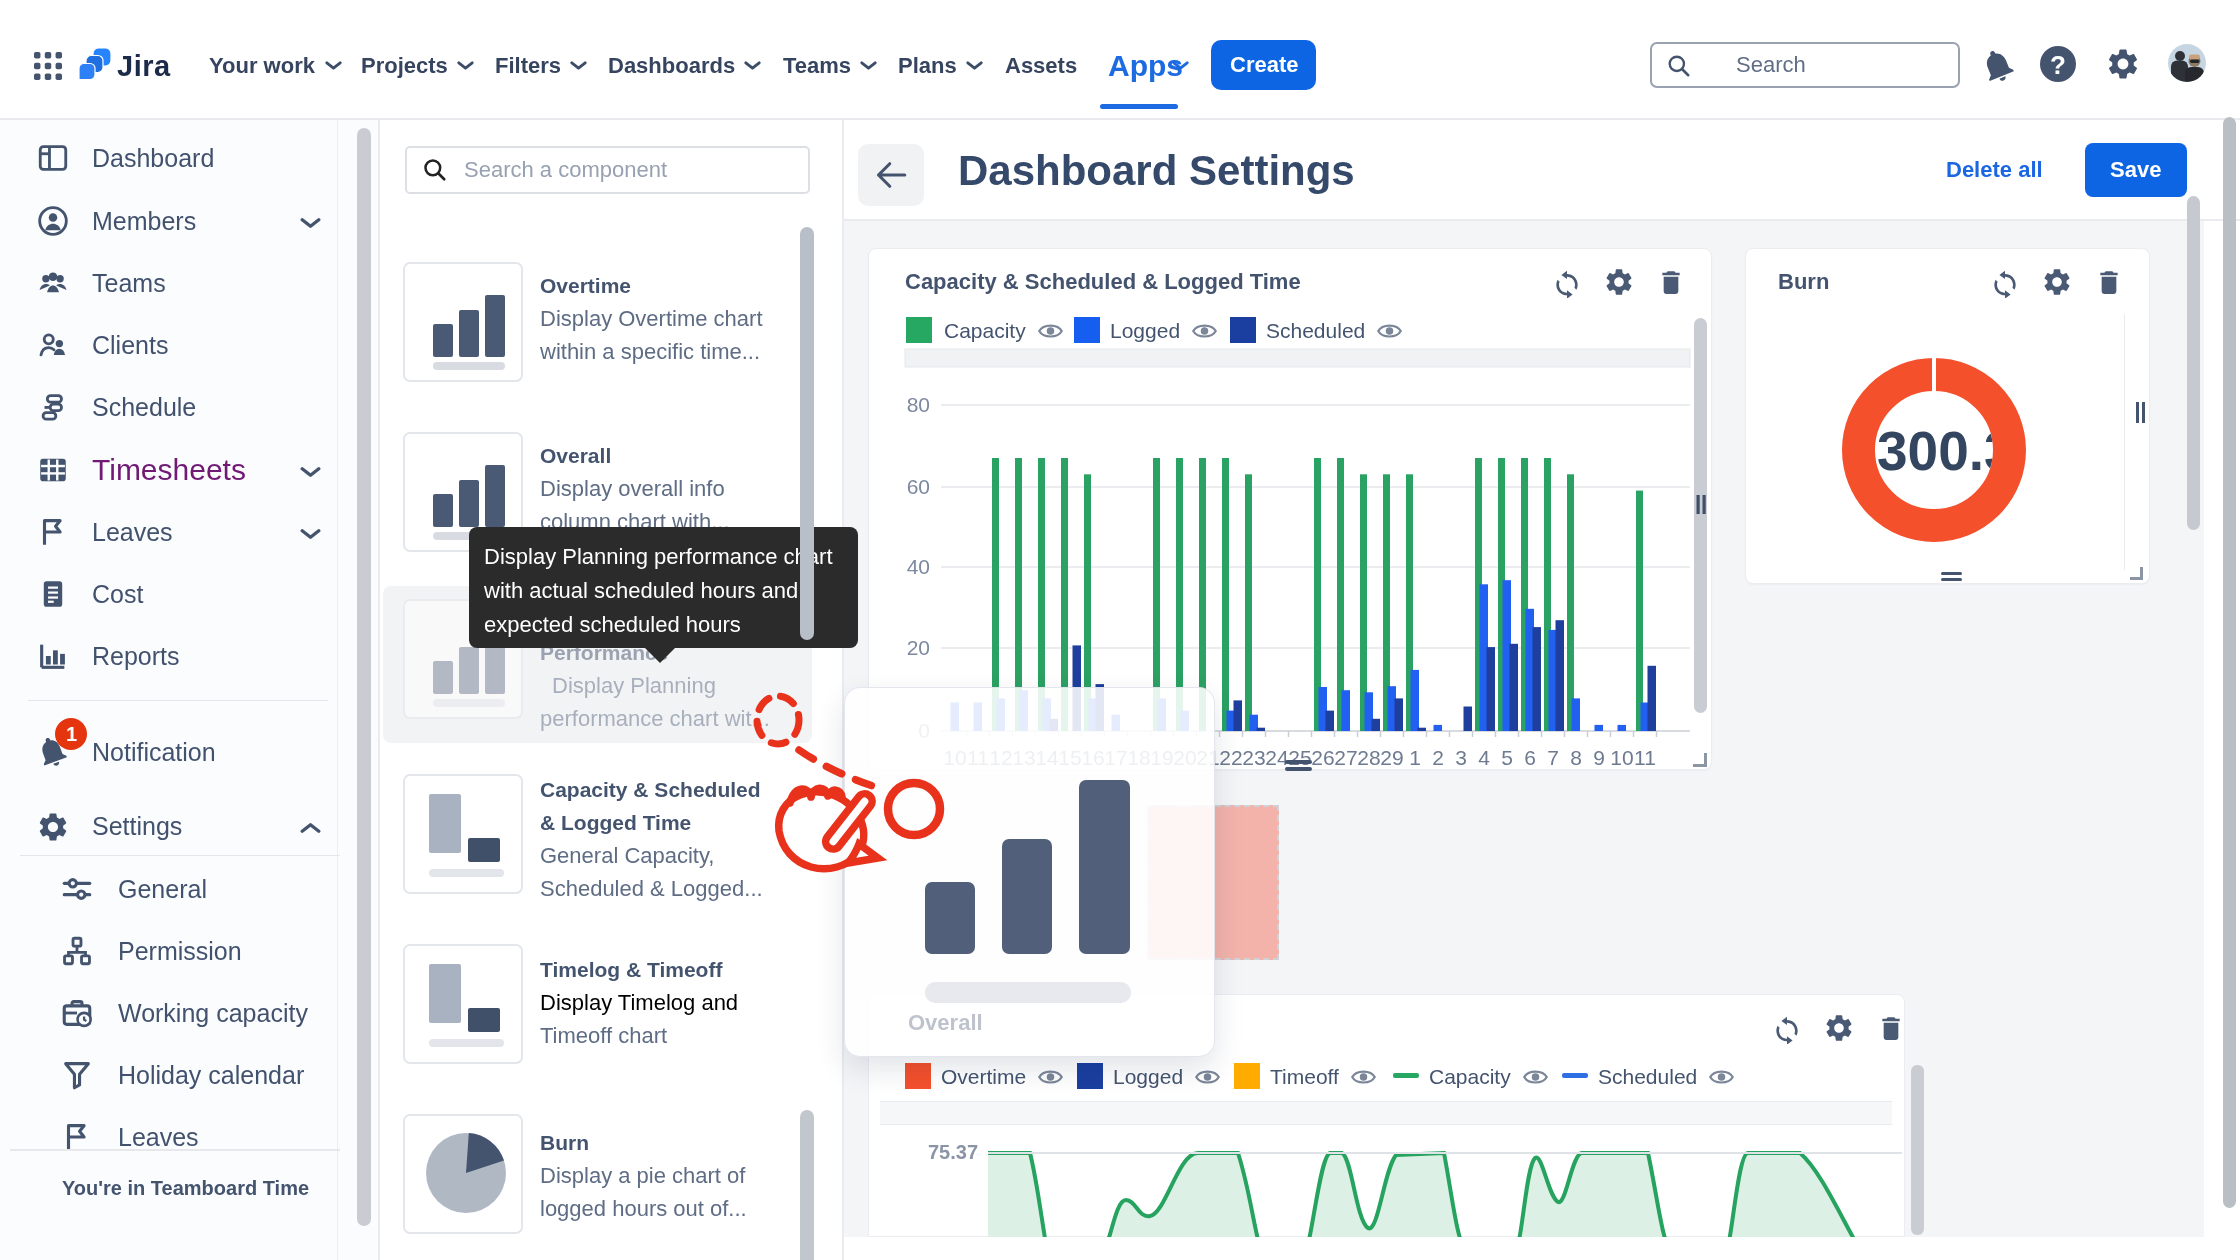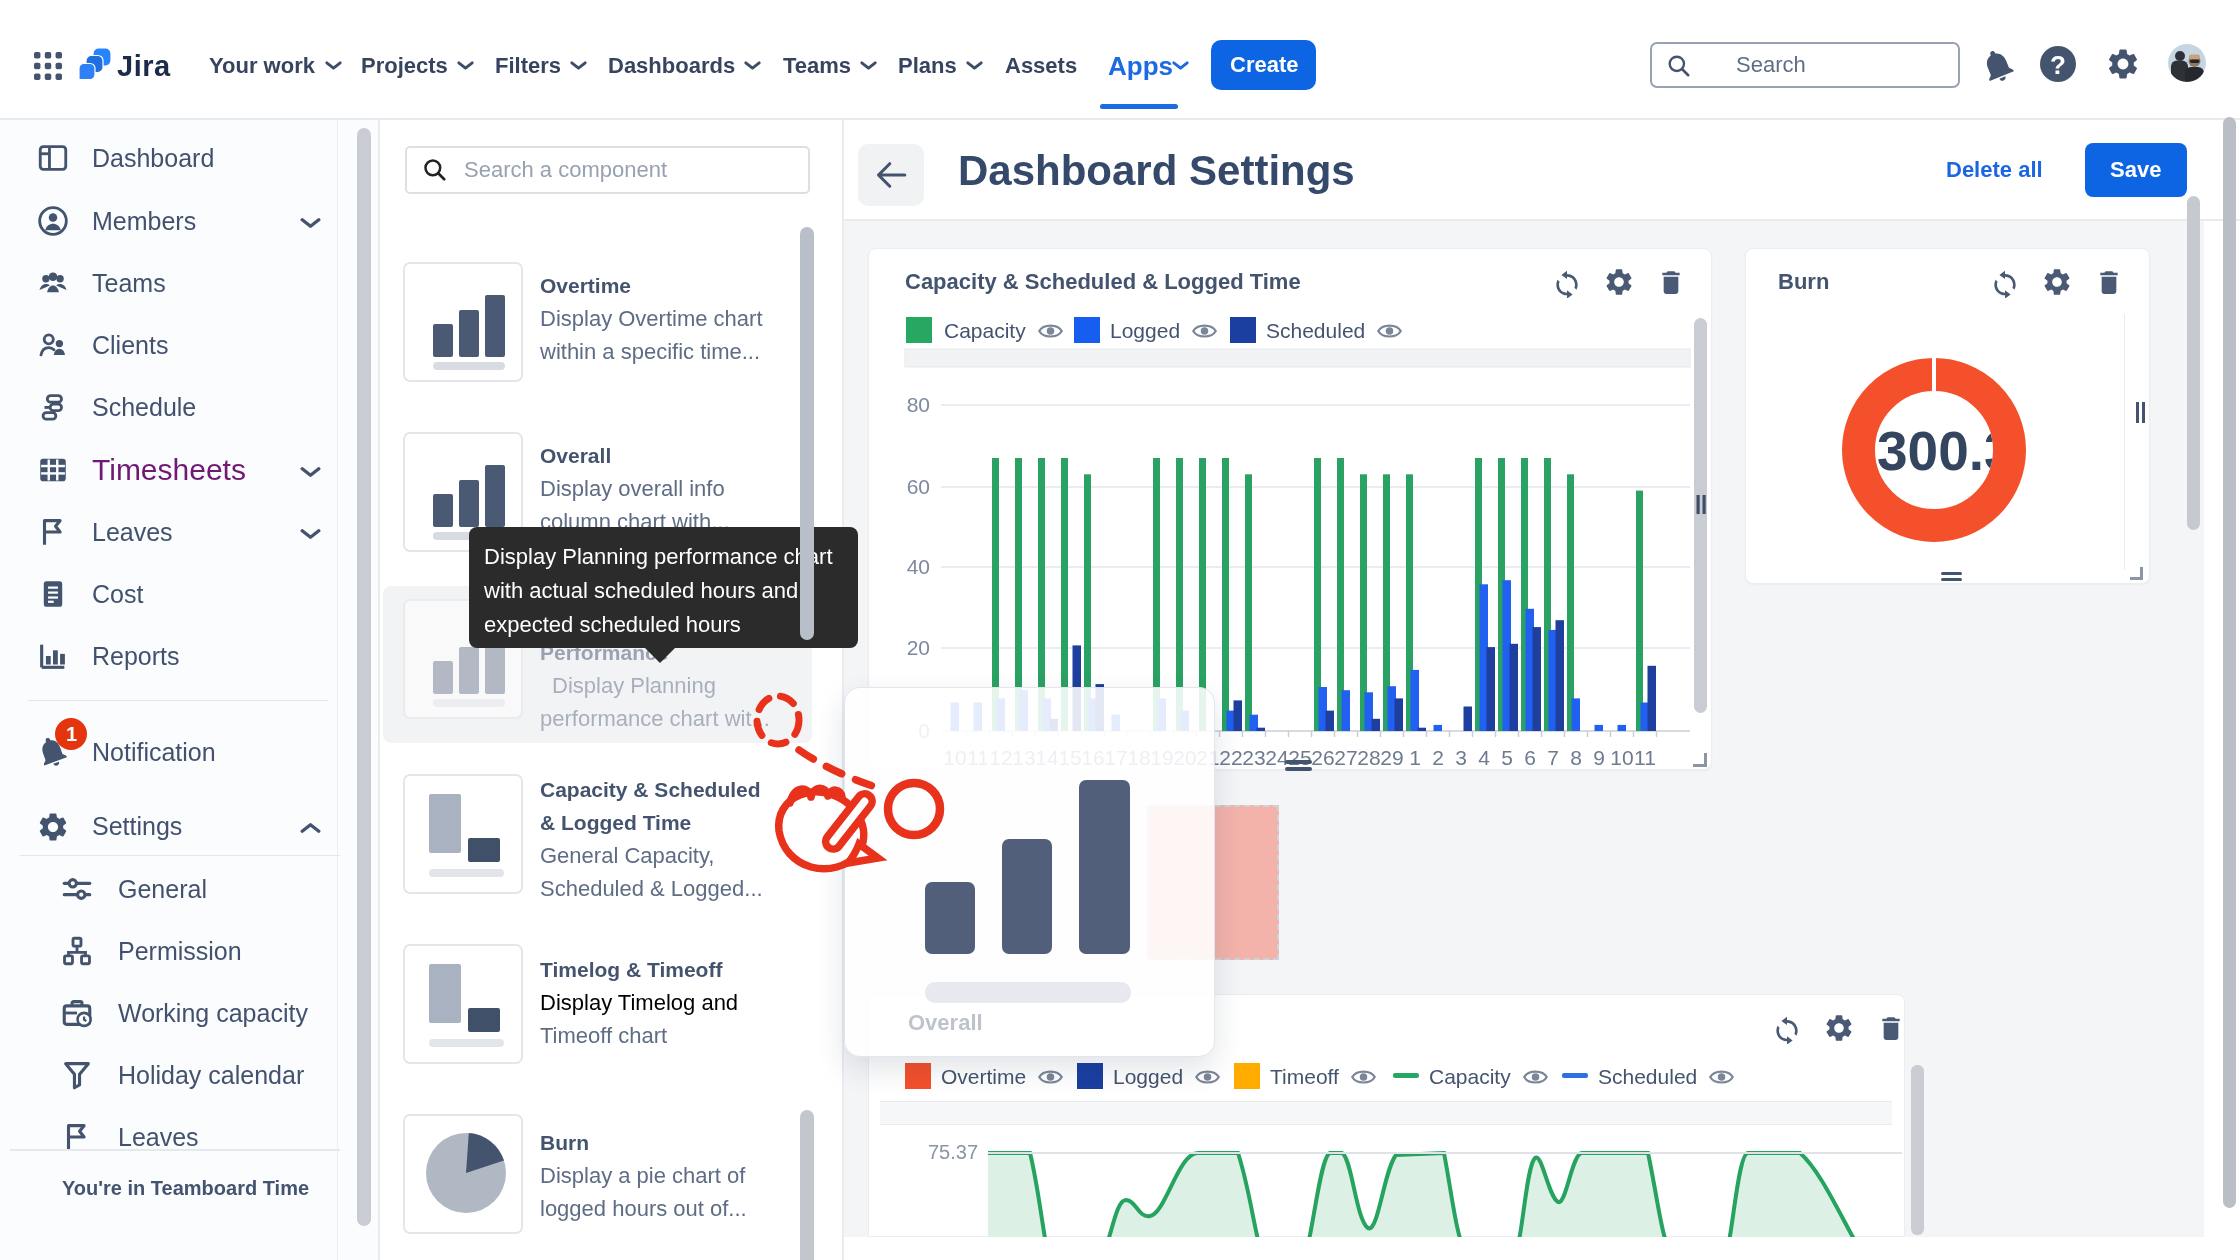--- a/index.html
+++ b/index.html
@@ -46,21 +46,21 @@
     </svg>
 <div class="abs" style="left:783px;top:44px;font-size:22px;color:#36445f;font-weight:700;line-height:44px;white-space:nowrap;">Teams</div>
 <svg class="abs" style="left:860px;top:61px" width="17" height="9" viewBox="0 0 19 10">
       <polyline points="2,2 9.5,8 17,2" fill="none" stroke="#3c4d68" stroke-width="3.2" stroke-linecap="round" stroke-linejoin="round"></polyline>
     </svg>
 <div class="abs" style="left:898px;top:44px;font-size:22px;color:#36445f;font-weight:700;line-height:44px;white-space:nowrap;">Plans</div>
 <svg class="abs" style="left:966px;top:61px" width="17" height="9" viewBox="0 0 19 10">
       <polyline points="2,2 9.5,8 17,2" fill="none" stroke="#3c4d68" stroke-width="3.2" stroke-linecap="round" stroke-linejoin="round"></polyline>
     </svg>
 <div class="abs" style="left:1005px;top:44px;font-size:22px;color:#36445f;font-weight:700;line-height:44px;white-space:nowrap;">Assets</div>
-<div class="abs" style="left:1108px;top:44px;font-size:26px;color:#1c6be2;font-weight:700;line-height:44px;white-space:nowrap;">Apps</div>
+<div class="abs" style="left:1108px;top:44px;font-size:30px;color:#1c6be2;font-weight:700;line-height:44px;white-space:nowrap;">Apps</div>
 <svg class="abs" style="left:1172px;top:61px" width="17" height="9" viewBox="0 0 19 10">
       <polyline points="2,2 9.5,8 17,2" fill="none" stroke="#1c6be2" stroke-width="3.2" stroke-linecap="round" stroke-linejoin="round"></polyline>
     </svg>
 <div class="abs" style="left:1100px;top:104px;width:78px;height:5px;background:#1c6be2;border-radius:2.5px"></div>
 <div class="abs" style="left:1211px;top:40px;width:105px;height:50px;background:#0d65e4;border-radius:10px"></div>
 <div class="abs" style="left:1230px;top:43px;font-size:22px;color:#fff;font-weight:700;line-height:44px;white-space:nowrap;">Create</div>
 <div class="abs" style="left:1650px;top:42px;width:310px;height:46px;border:2px solid #99a2b1;border-radius:7px;background:#fff"></div>
 <svg class="abs" style="left:1666px;top:53px" width="26" height="26" viewBox="0 0 24 24">
       <circle cx="10" cy="10" r="6.6" fill="none" stroke="#44546e" stroke-width="2.2"></circle>
       <line x1="15" y1="15" x2="20.5" y2="20.5" stroke="#44546e" stroke-width="2.4" stroke-linecap="round"></line>
@@ -510,21 +510,21 @@
       <path d="M1.2 8.5 C5 1.5 19 1.5 22.8 8.5 C19 15.5 5 15.5 1.2 8.5 Z" fill="none" stroke="#7b8698" stroke-width="2.1"></path>
       <circle cx="12" cy="8.5" r="3.6" fill="#7b8698"></circle>
     </svg>
 <div class="abs" style="left:1562px;top:1073px;width:26px;height:5px;background:#2f6fe4;border-radius:2px"></div>
 <div class="abs" style="left:1598px;top:1056px;font-size:21px;color:#44546f;font-weight:400;line-height:42px;white-space:nowrap;">Scheduled</div>
     <svg class="abs" style="left:1709px;top:1068px" width="25" height="18" viewBox="0 0 24 17">
       <path d="M1.2 8.5 C5 1.5 19 1.5 22.8 8.5 C19 15.5 5 15.5 1.2 8.5 Z" fill="none" stroke="#7b8698" stroke-width="2.1"></path>
       <circle cx="12" cy="8.5" r="3.6" fill="#7b8698"></circle>
     </svg>
 <div class="abs" style="left:880px;top:1101px;width:1012px;height:24px;background:#f6f7f8;border-top:1px solid #e8eaed;border-bottom:1px solid #e8eaed"></div>
-<div class="abs" style="left:928px;top:1132px;font-size:20px;color:#8a94a5;font-weight:400;line-height:40px;white-space:nowrap;">75.37</div>
+<div class="abs" style="left:928px;top:1132px;font-size:20px;color:#8a94a5;font-weight:700;line-height:40px;white-space:nowrap;">75.37</div>
 <svg class="abs" style="left:868px;top:1130px" width="1037" height="107" viewBox="868 1130 1037 107">
       <path d="M988,1153 L1030,1153 C1038,1185 1042,1225 1048,1255 L1100,1255 C1110,1252 1114,1200 1126,1200 C1136,1200 1138,1218 1150,1216 C1166,1213 1178,1153 1198,1153 L1238,1153 C1250,1190 1254,1230 1262,1255 L1305,1255 C1312,1240 1320,1156 1330,1153 L1342,1153 C1352,1158 1356,1220 1368,1228 C1378,1234 1384,1170 1396,1155 L1444,1153 C1452,1195 1456,1235 1466,1255 L1515,1255 C1522,1245 1526,1166 1535,1158 C1542,1152 1548,1196 1558,1202 C1566,1206 1572,1153 1582,1153 L1648,1153 C1657,1195 1661,1235 1671,1255 L1726,1255 C1732,1240 1738,1153 1748,1153 L1800,1153 C1820,1170 1840,1215 1860,1250 L1862,1256 L988,1256 Z" fill="#dcf0e5"></path>
       <path d="M988,1153 L1030,1153 C1038,1185 1042,1225 1048,1255 L1100,1255 C1110,1252 1114,1200 1126,1200 C1136,1200 1138,1218 1150,1216 C1166,1213 1178,1153 1198,1153 L1238,1153 C1250,1190 1254,1230 1262,1255 L1305,1255 C1312,1240 1320,1156 1330,1153 L1342,1153 C1352,1158 1356,1220 1368,1228 C1378,1234 1384,1170 1396,1155 L1444,1153 C1452,1195 1456,1235 1466,1255 L1515,1255 C1522,1245 1526,1166 1535,1158 C1542,1152 1548,1196 1558,1202 C1566,1206 1572,1153 1582,1153 L1648,1153 C1657,1195 1661,1235 1671,1255 L1726,1255 C1732,1240 1738,1153 1748,1153 L1800,1153 C1820,1170 1840,1215 1860,1250" fill="none" stroke="#25a35f" stroke-width="4"></path>
       <line x1="988" y1="1153" x2="1902" y2="1153" stroke="#dfe2e6" stroke-width="2"></line>
     </svg>
 <div class="abs" style="left:1911px;top:1065px;width:13px;height:170px;background:#c9cdd3;border-radius:6px"></div>
 <div class="abs" style="left:2187px;top:196px;width:13px;height:334px;background:#c6cad0;border-radius:6.5px"></div>
 <div class="abs" style="left:2204px;top:221px;width:36px;height:1016px;background:#fff"></div>
 <div class="abs" style="left:2223px;top:117px;width:13px;height:1091px;background:#babfc6;border-radius:6.5px"></div>
 <div class="abs" style="left:1147px;top:805px;width:132px;height:155px;background:#f3b3ab;border:2px dashed #ced3da"></div>

